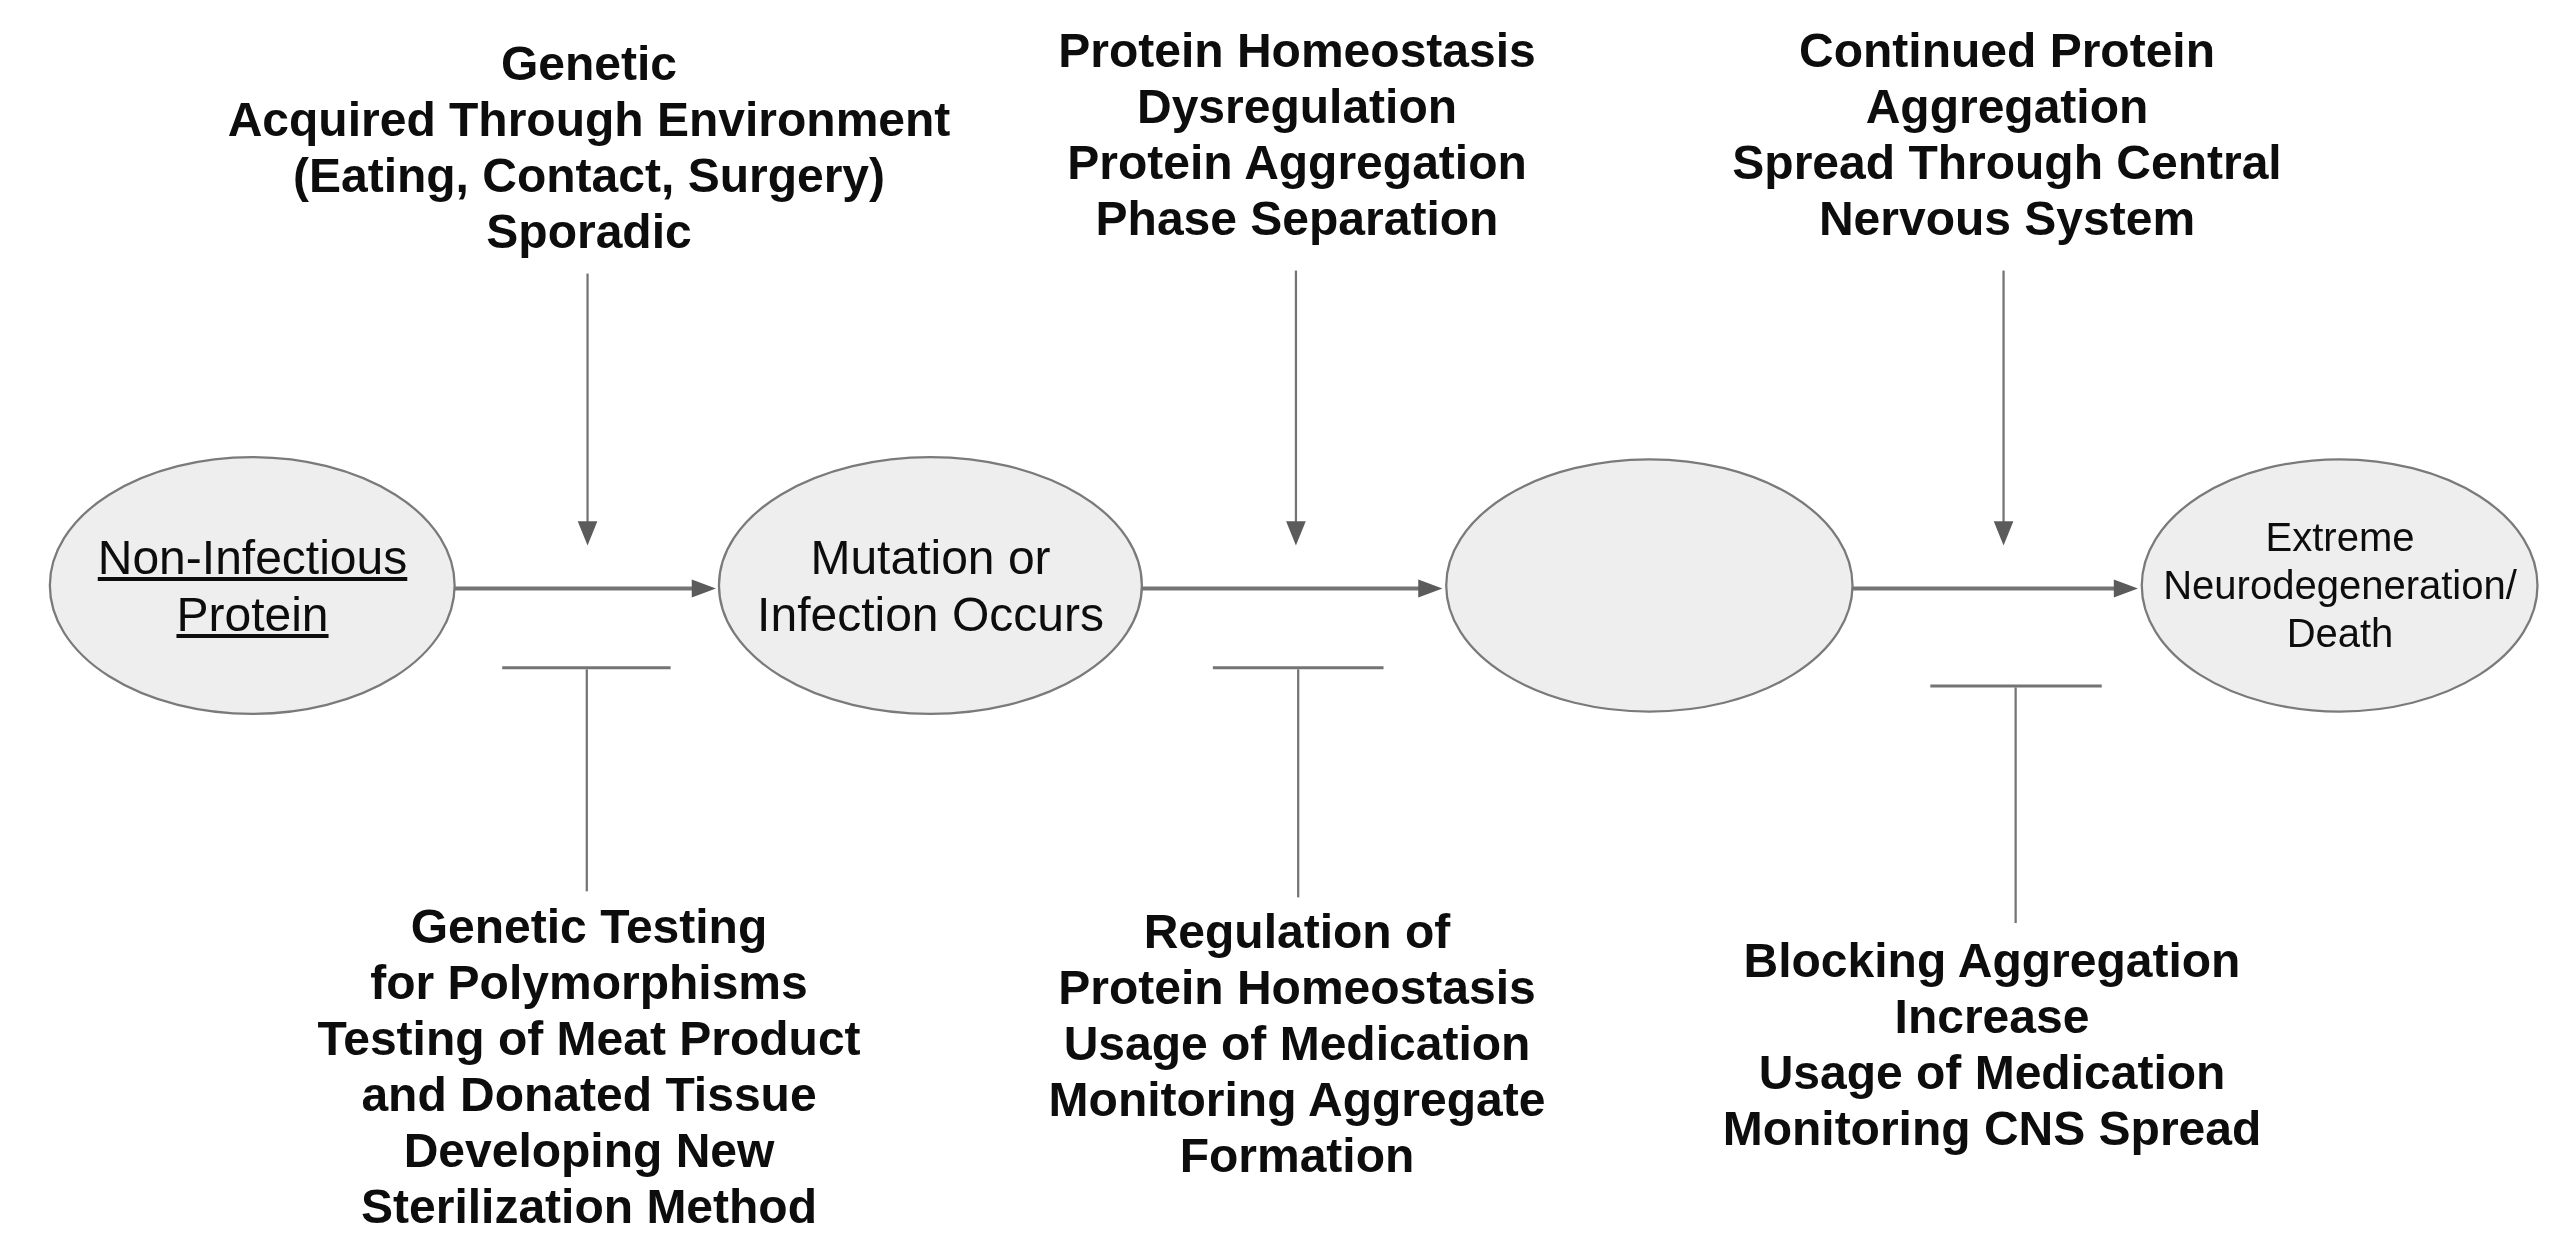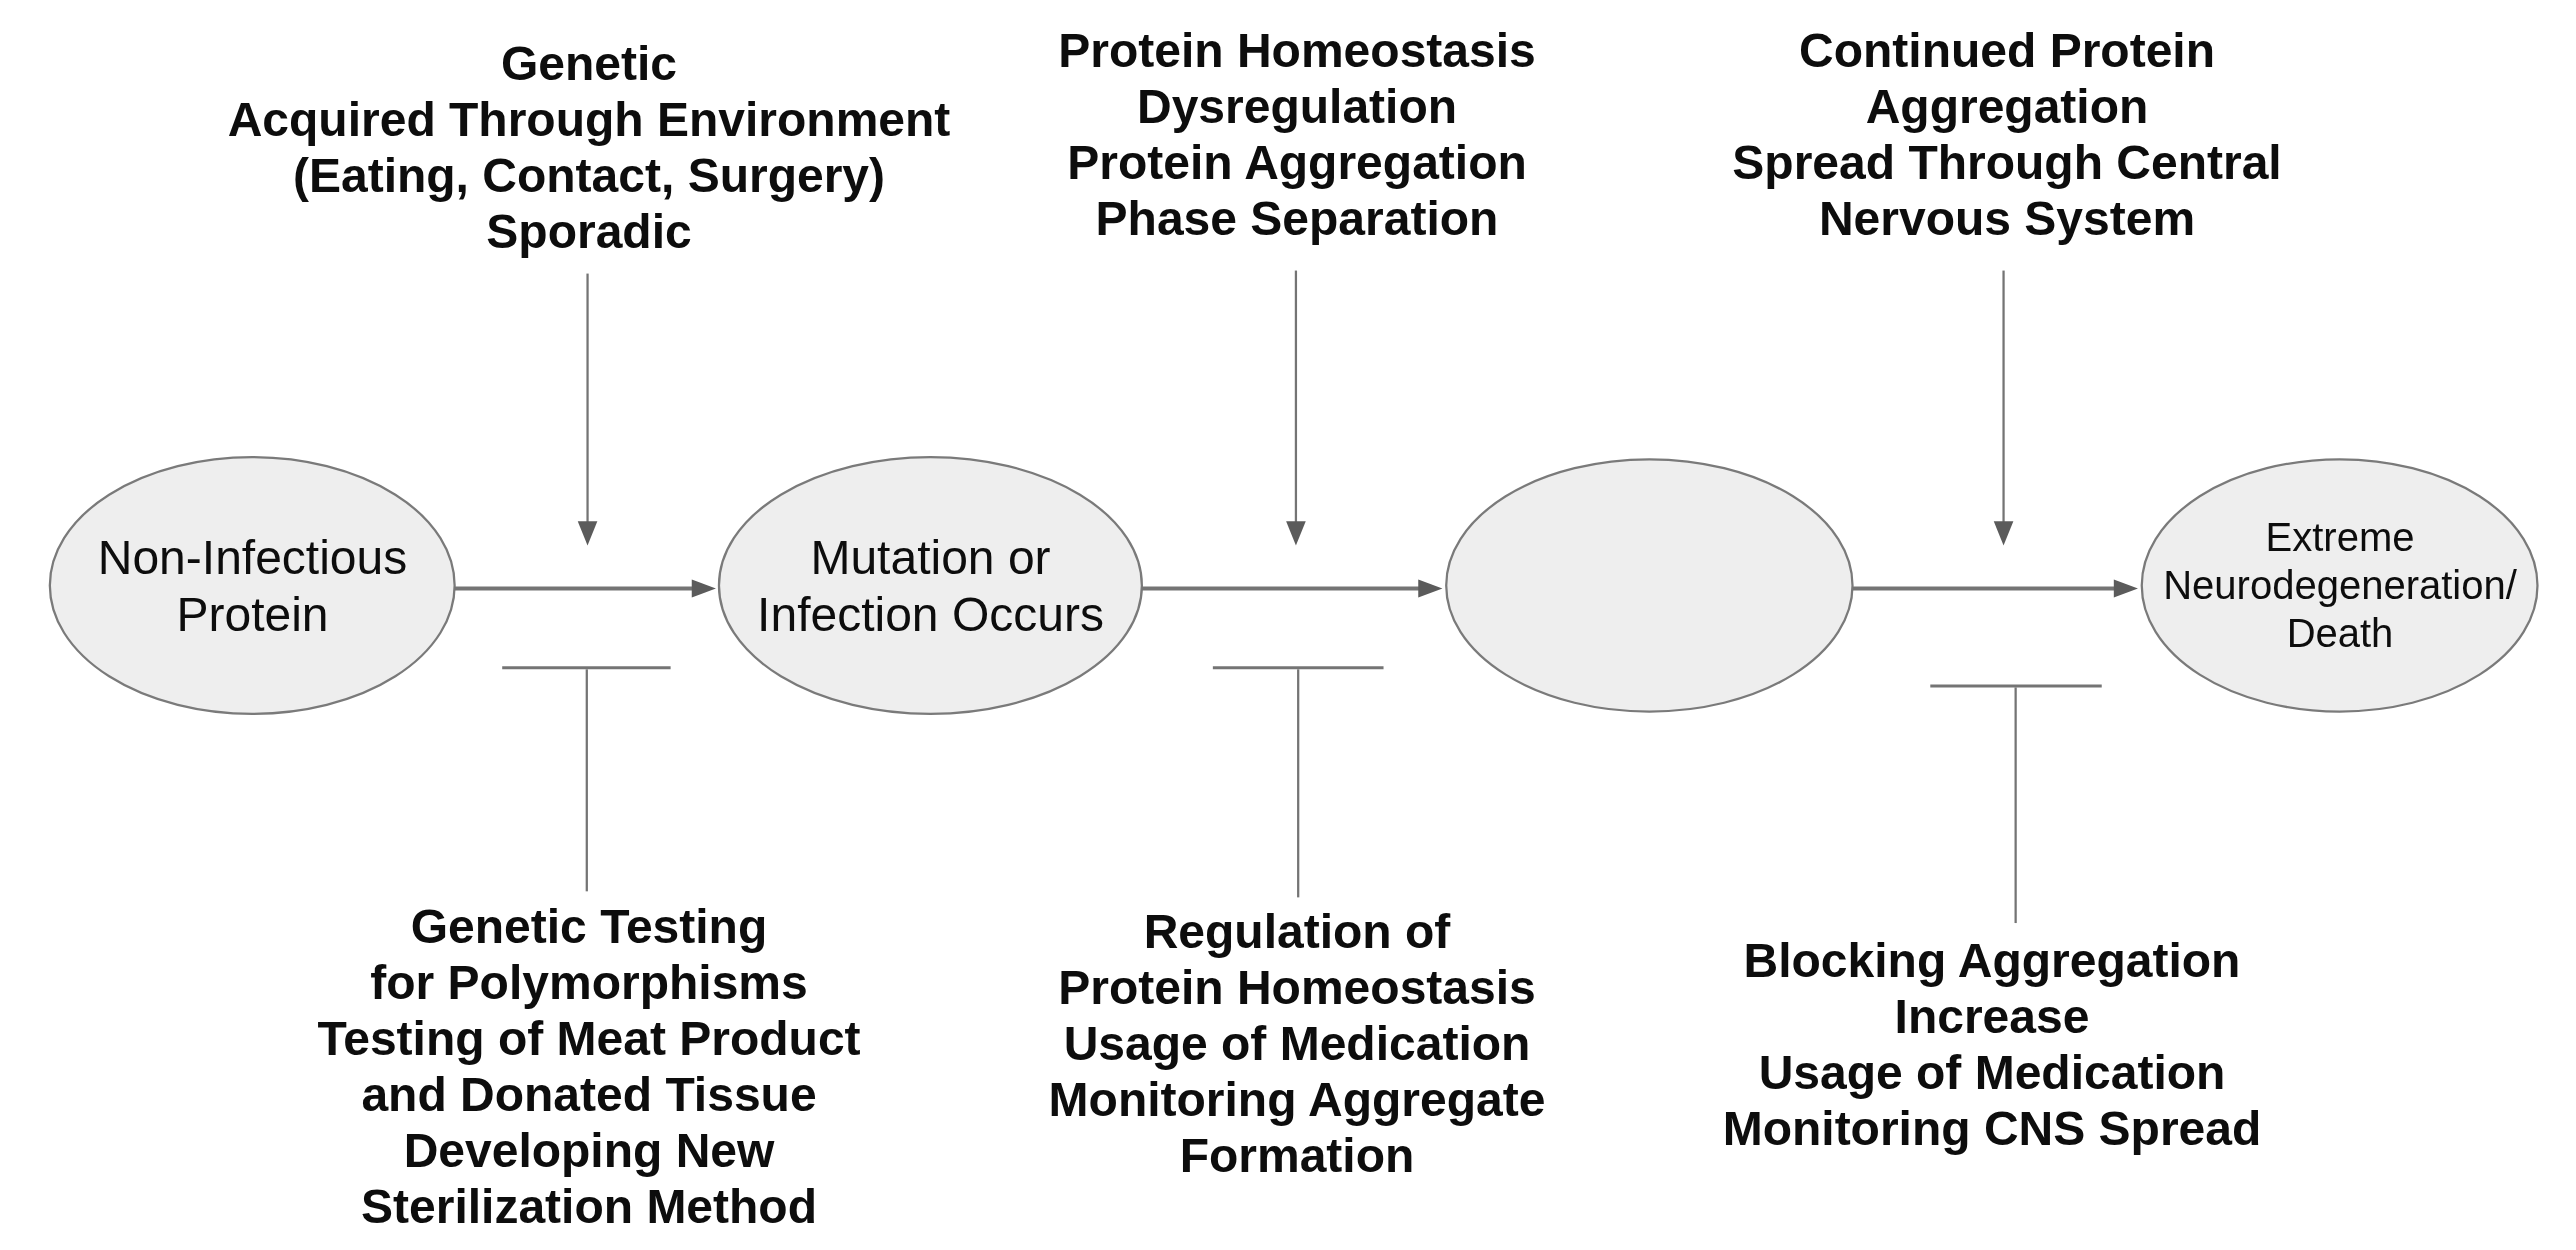--- a/index.html
+++ b/index.html
@@ -98,21 +98,21 @@
     <g>
       <line x1="1606" y1="884" x2="1832" y2="884" stroke="#747474" stroke-width="4"></line>
       <line x1="1719" y1="886" x2="1719" y2="1188" stroke="#747474" stroke-width="3"></line>
     </g>
     <g>
       <line x1="2556" y1="908" x2="2783" y2="908" stroke="#747474" stroke-width="4"></line>
       <line x1="2669" y1="910" x2="2669" y2="1222" stroke="#747474" stroke-width="3"></line>
     </g>
   </svg>
 
-  <div class="stage-box" style="left:50px; top:457px; width:405px; height:257px;">
+  <div class="stage-box" style="left:50px; top:457px; width:405px; height:257px;text-decoration:underline;">
     <span class="stage-text large">Non-Infectious
 Protein</span>
   </div>
   <div class="stage-box" style="left:719px; top:457px; width:423px; height:257px;justify-content:center;">
     <span class="stage-text large">Mutation or
 Infection Occurs</span>
   </div>
   <div class="stage-box" style="left:2142px; top:459px; width:396px; height:252px;">
     <span class="stage-text small">Extreme
 Neurodegeneration/

